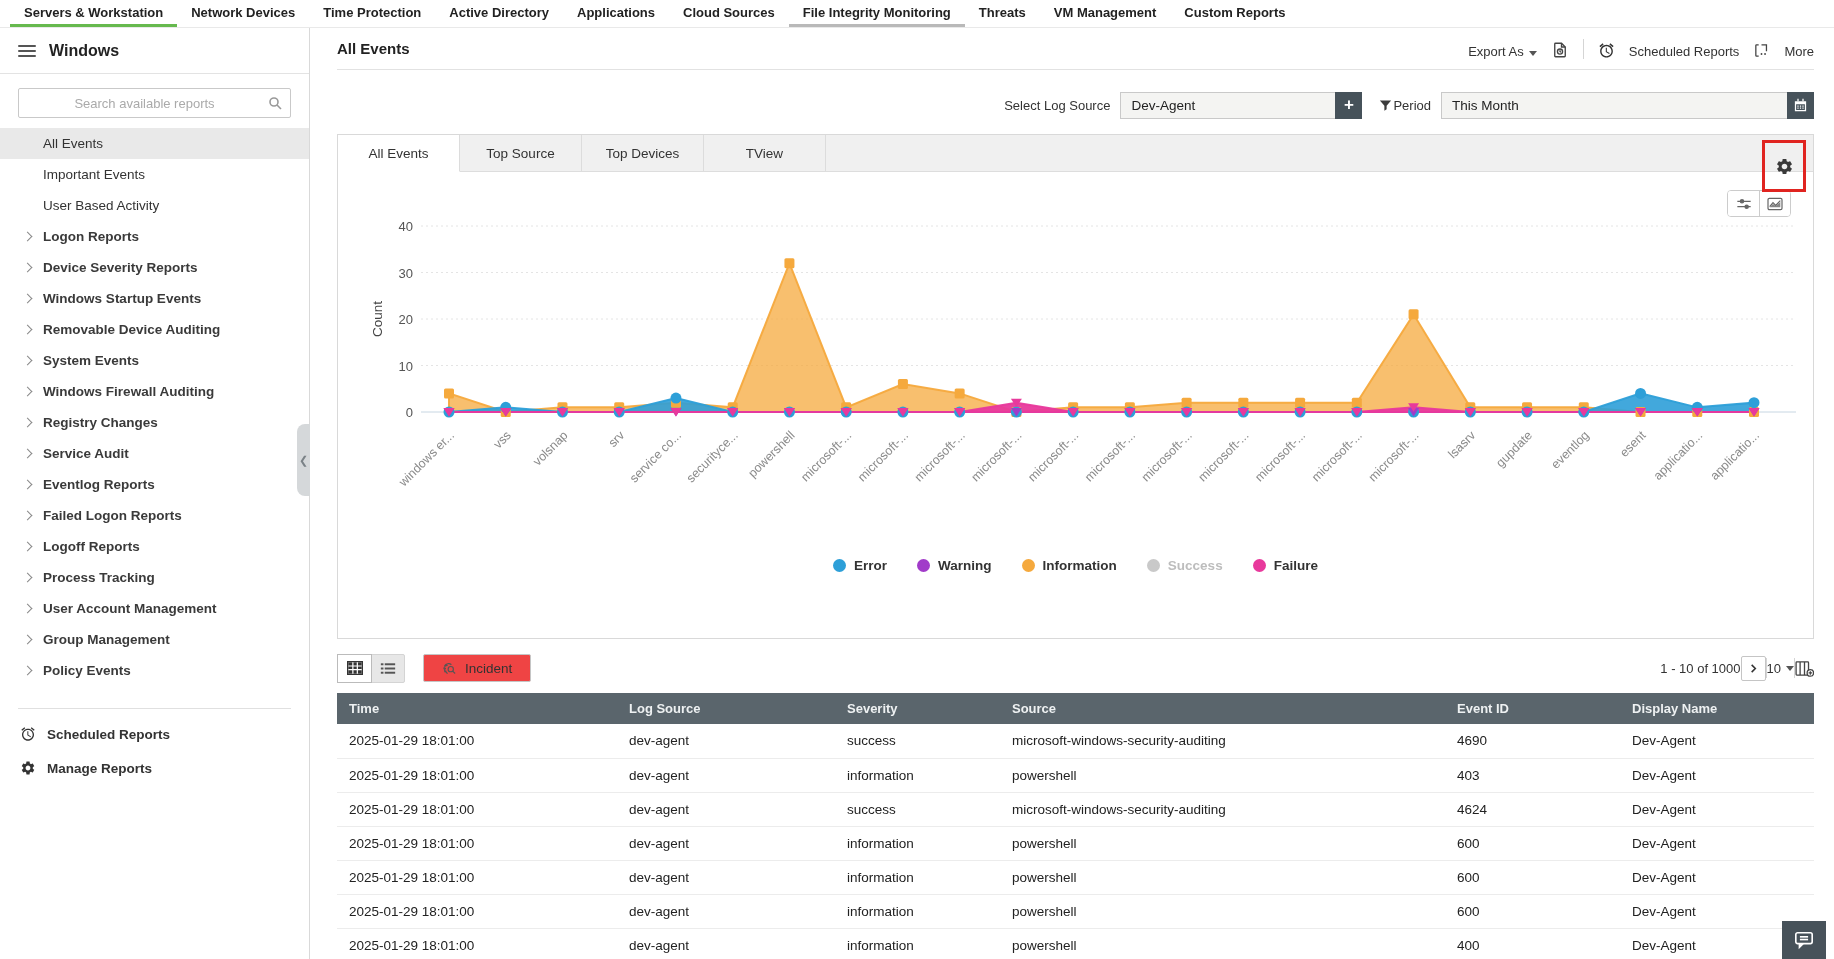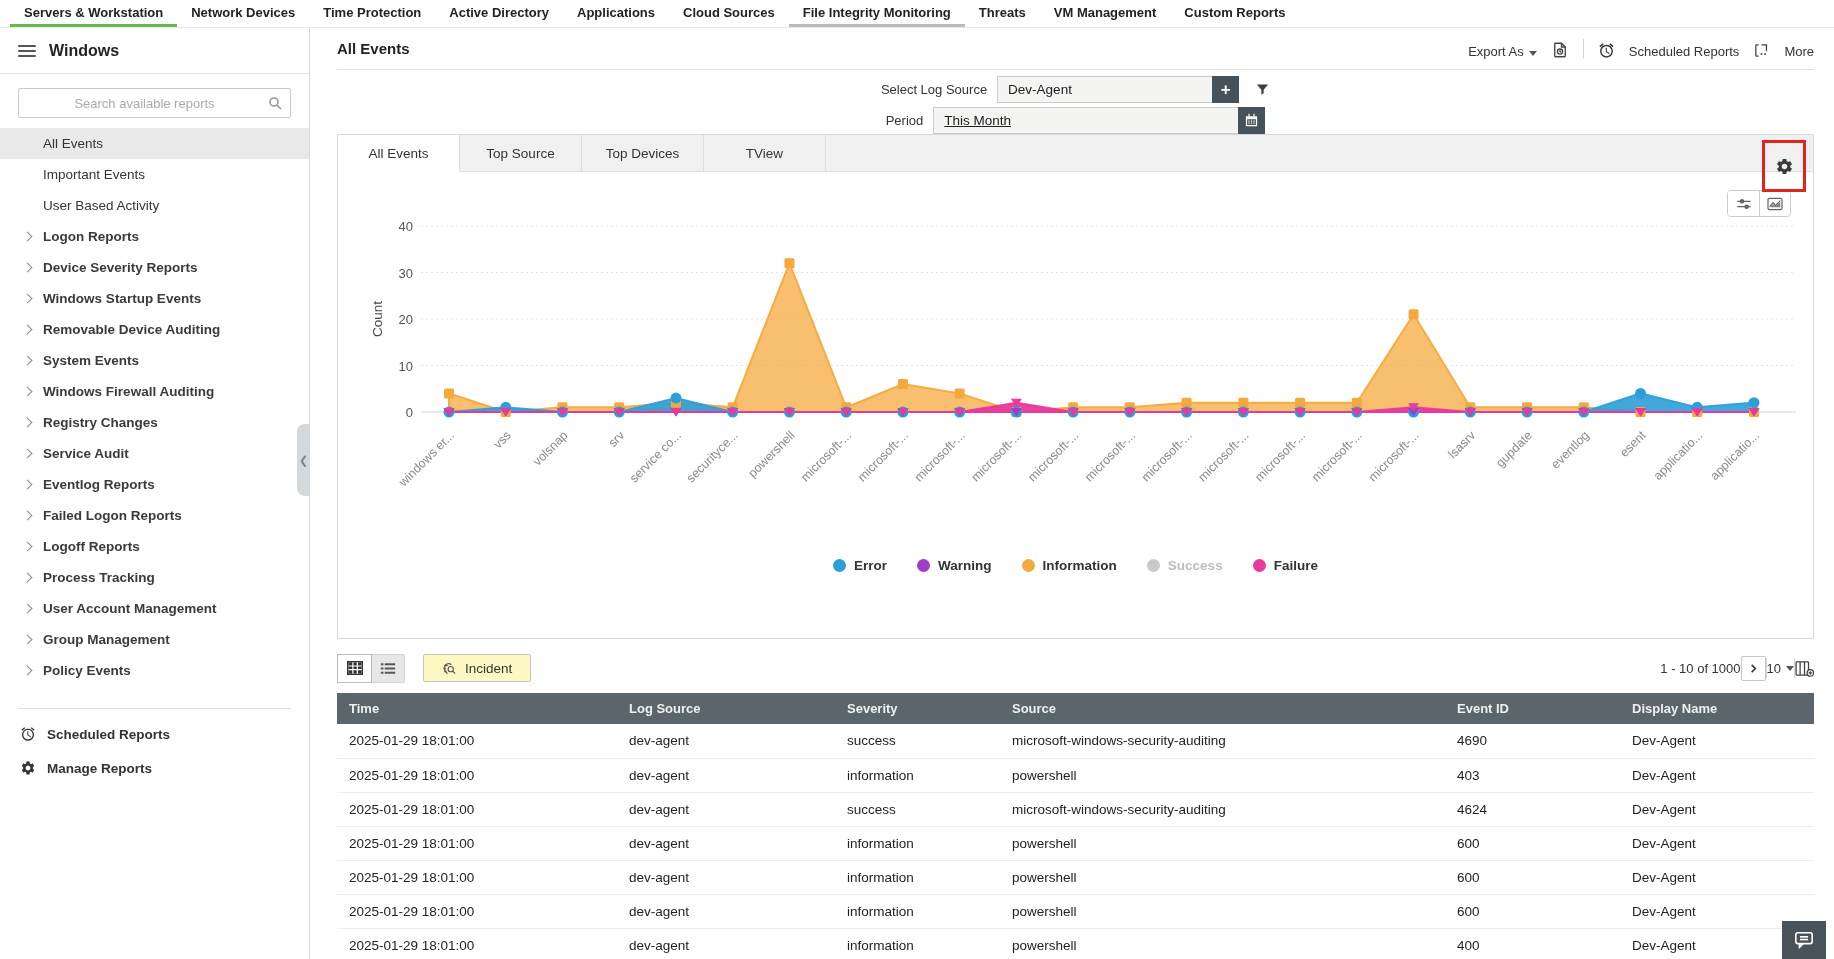--- a/index.html
+++ b/index.html
@@ -47,28 +47,28 @@
   .main { flex:1; padding:0 20px 0 27px; position:relative; min-width:0; }
   .main-head { height:42px; display:flex; align-items:center; justify-content:space-between;
     border-bottom:1px solid #e2e2e2; }
   .page-title { font-size:15px; font-weight:700; color:#222; }
   .head-actions { display:flex; align-items:flex-end; gap:14px; font-size:13px; color:#333; }
   .head-actions .lbl { cursor:pointer; }
   .vdiv { width:1px; height:20px; background:#d5d5d5; }
   .caret { width:0; height:0; border-left:4px solid transparent; border-right:4px solid transparent;
     border-top:5px solid #555; display:inline-block; margin-left:5px; }
 
-  .controls { height:64px; display:flex; align-items:center; justify-content:space-between; padding-top:6px;flex-direction:column; }
+  .controls { height:64px; display:flex; align-items:center; justify-content:flex-end; padding-top:6px; }
   .ctl-left, .ctl-right { display:flex; align-items:center; gap:10px; }
   .ctl-label { font-size:13px; color:#333; }
   .input-group { display:flex; align-items:stretch; height:27px; }
   .fake-input { background:#f4f4f2; border:1px solid #c9c9c9; border-right:none; display:flex;
     align-items:center; padding:0 10px; font-size:13.5px; color:#222; }
   .fake-input.w1 { width:215px; }
-  .fake-input.w2 { width:305px;text-decoration:underline; }
+  .fake-input.w2 { width:346px; }
   .dark-btn { width:27px; height:27px; background:#46525a; color:#fff; display:flex; align-items:center;
     justify-content:center; font-size:17px; font-weight:700; cursor:pointer; flex:none; }
   .funnel { margin-left:6px; cursor:pointer; display:flex; align-items:center; }
 
   
   .panel { border:1px solid #d9d9d9; position:relative; background:#fff; }
   .tabstrip { height:37px; background:#f0f0f0; border-bottom:1px solid #ddd; display:flex; }
   .tab { display:flex; align-items:center; justify-content:center; width:122px; font-size:13.5px;
     color:#333; border-right:1px solid #dcdcdc; cursor:pointer; }
   .tab.active { background:#fff; font-weight:400; border-bottom:1px solid #fff; margin-bottom:-1px; }
@@ -90,21 +90,21 @@
     cursor:pointer; }
   .leg-item .dot { width:13px; height:13px; border-radius:50%; }
   .leg-item.disabled { color:#bdbdbd; }
 
   
   .table-toolbar { margin-top:14px; display:flex; align-items:center; justify-content:space-between; height:30px; }
   .tt-left { display:flex; align-items:center; gap:18px; }
   .view-toggle { display:flex; background:#e7e7e7; border:1px solid #d4d4d4; border-radius:2px; }
   .view-toggle .vt { width:33px; height:27px; display:flex; align-items:center; justify-content:center; cursor:pointer; }
   .view-toggle .vt.active { background:#fff; outline:1px solid #bbb; }
-  .incident-btn { display:flex; align-items:center; gap:8px; border:1px solid #c5c5c5; background:#fef9c3;
+  .incident-btn { display:flex; align-items:center; gap:8px; border:1px solid #c5c5c5; background:#ef4444;
     height:28px; padding:0 18px; font-size:13.5px; color:#333; cursor:pointer; border-radius:2px; }
   .tt-right { display:flex; align-items:center; font-size:13px; color:#333; }
   .next-btn { width:25px; height:25px; border:1px solid #c5c5c5; background:#fff; border-radius:2px;
     display:flex; align-items:center; justify-content:center; cursor:pointer; }
   .pagesize { display:flex; align-items:center; cursor:pointer; }
 
   table.events { width:100%; border-collapse:collapse; margin-top:10px; table-layout:fixed; }
   table.events thead th { background:#5a656c; color:#eef1f2; font-size:13px; font-weight:700;
     text-align:left; height:31px; padding:0 12px; }
   table.events tbody td { font-size:13.5px; color:#222; height:34px; padding:0 12px;

